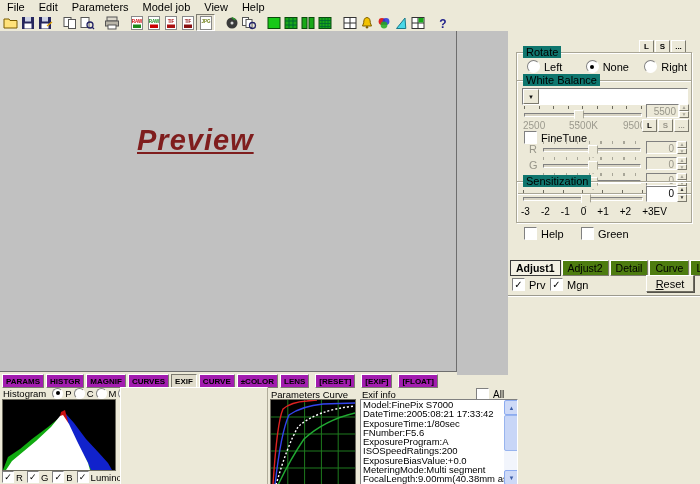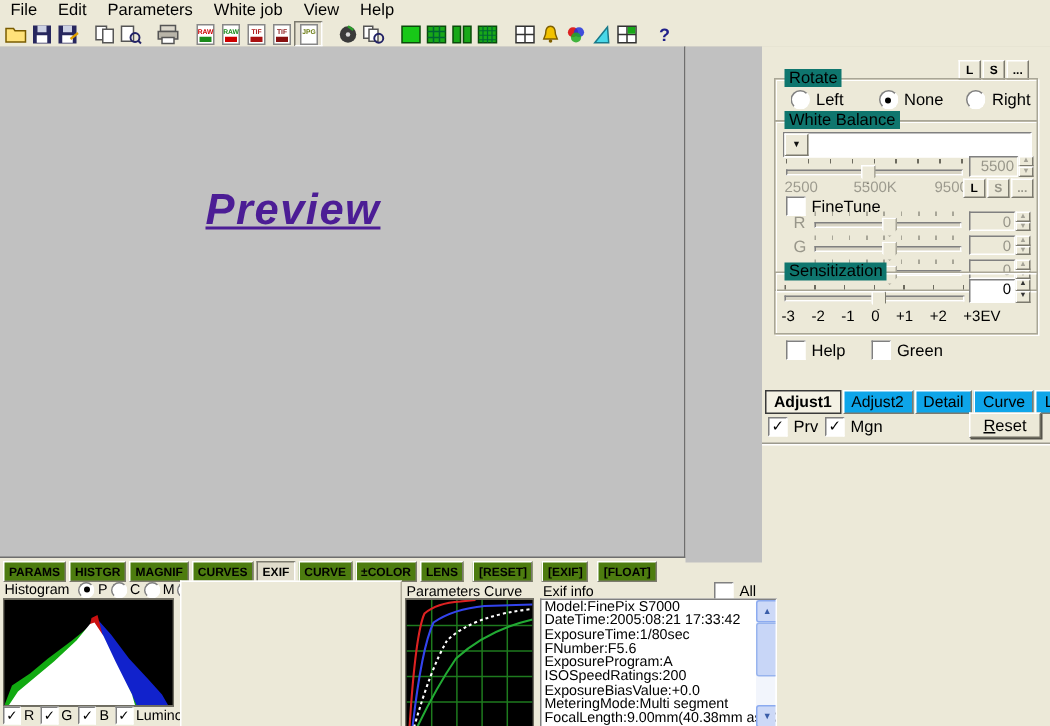--- a/index.html
+++ b/index.html
@@ -19,21 +19,21 @@
   .menu-item{padding:0 7px;font-size:11px;line-height:13px;white-space:nowrap}
   
   #toolbar{left:0;top:14px;width:700px;height:17px;display:flex;align-items:center;padding-left:2px;background:#ece9d8;border-bottom:1px solid #d8d4c4}
   .tool-btn{width:17px;height:15px;display:flex;align-items:center;justify-content:center;flex:none}
   .tool-btn svg{width:16px;height:14px;display:block}
   .tool-btn.gap{margin-right:8px}
   .tool-btn.pressed-btn{background:#e6e2d2;border:1px solid;border-color:#7c7a6e #ffffff #ffffff #7c7a6e}
   
   #canvas{left:0;top:31px;width:456px;height:340px;background:#c1c1c1;border-right:1px solid #6e6e6e;border-bottom:1px solid #6e6e6e}
   #canvas2{left:457px;top:31px;width:51px;height:344px;background:#c1c1c1}
-  #preview-label{position:absolute;left:137px;top:93px;font-size:29px;font-weight:bold;font-style:italic;color:#4c1d95;text-decoration:underline;letter-spacing:1px}
+  #preview-label{position:absolute;left:137px;top:93px;font-size:29px;font-weight:bold;font-style:italic;color:#7f1d1d;text-decoration:underline;letter-spacing:1px}
   
   #rpanel{left:508px;top:31px;width:192px;height:344px;background:#ece9d8}
   .mini-btn{width:13px;height:11px;display:inline-flex;align-items:center;justify-content:center;font-size:8px;font-weight:bold;line-height:1}
   .mini-gray{color:#98968a}
   .cb{width:11px;height:11px;background:#fff;border:1px solid;border-color:#808080 #fff #fff #808080;display:inline-flex;align-items:center;justify-content:center;font-size:10px;line-height:1;flex:none}
   .rd{width:11px;height:11px;border-radius:50%;background:#fff;border:1px solid;border-color:#808080 #fff #fff #808080;display:inline-flex;align-items:center;justify-content:center;flex:none}
   .rd.sel::after{content:"";width:4px;height:4px;background:#000;border-radius:50%}
   .lblrow{display:inline-flex;align-items:center;gap:4px;font-size:11px;white-space:nowrap}
   .slider{position:absolute}
   .ticks{position:absolute;left:0;top:0;right:0;height:3px;background:repeating-linear-gradient(90deg,#6c6a5e 0 1px,transparent 1px 14.6px)}
@@ -44,48 +44,48 @@
   .spinner{position:absolute;display:flex;font-size:10px}
   .spin-val{flex:1;text-align:right;padding:1px 2px 0 0;background:#fff;border:1px solid;border-color:#808080 #fff #fff #808080;line-height:11px}
   .spin-btns{width:10px;display:flex;flex-direction:column}
   .spin-btns div{flex:1;background:#ece9d8;border:1px solid;border-color:#fff #7c7a6e #7c7a6e #fff;font-size:5px;line-height:4px;text-align:center;color:#333}
   .spinner.disabled .spin-val{background:#ece9d8;color:#98968a}
   .spinner.disabled .spin-btns div{color:#a4a296}
   .dropdown{position:absolute;display:flex;background:#fff;border:1px solid;border-color:#808080 #fff #fff #808080}
   .dd-text{flex:1;padding:1px 0 0 3px;font-size:11px;font-weight:600;line-height:12px;white-space:nowrap}
   .dd-btn{width:14px;background:#ece9d8;border:1px solid;border-color:#fff #7c7a6e #7c7a6e #fff;display:flex;align-items:center;justify-content:center;font-size:6px;color:#111}
   .scale-lbl{position:absolute;font-size:10px;color:#9c9a8e;white-space:nowrap}
-  .atab{height:14px;padding:0 5px;font-size:10.5px;display:inline-flex;align-items:center;background:#0ea5e9;border:1px solid;border-color:#fff #7c7a6e #7c7a6e #fff;white-space:nowrap}
+  .atab{height:14px;padding:0 5px;font-size:10.5px;display:inline-flex;align-items:center;background:#4d7c0f;border:1px solid;border-color:#fff #7c7a6e #7c7a6e #fff;white-space:nowrap}
   .atab.active{border:1px solid #3a3a3a;font-weight:bold;background:#f4f1e4}
   .btn{display:inline-flex;align-items:center;justify-content:center;background:#ece9d8;border:1px solid;border-color:#fff #6e6c60 #6e6c60 #fff;box-shadow:1px 1px 0 #55534a;font-size:11px}
   .hgroove{border-top:1px solid #9c9a8e;border-bottom:1px solid #fff;height:0}
   
   #btabs{left:2px;top:374px;display:flex;gap:2px;align-items:flex-start}
-  .btab{height:12px;padding:0 3px;font-size:8px;font-weight:bold;display:inline-flex;align-items:center;background:#4d7c0f;border:1px solid;border-color:#fff #7c7a6e #7c7a6e #fff;white-space:nowrap;letter-spacing:0}
+  .btab{height:12px;padding:0 3px;font-size:8px;font-weight:bold;display:inline-flex;align-items:center;background:#a21caf;border:1px solid;border-color:#fff #7c7a6e #7c7a6e #fff;white-space:nowrap;letter-spacing:0}
   .btab.active{border-color:#7c7a6e #fff #fff #7c7a6e;background:#e0dccb}
   .sec-label{font-size:9.5px;white-space:nowrap}
   #hist-box{left:2px;top:399px;width:112px;height:70px;background:#000;border:1px solid #6e6c60}
   #pc-box{left:270px;top:399px;width:84px;height:85px;background:#000;border:1px solid #6e6c60}
   #exif-box{left:360px;top:399px;width:156px;height:85px;background:#fff;border:1px solid;border-color:#808080 #fff #fff #808080;overflow:hidden}
   .exif-line{font-size:9.5px;line-height:9.3px;white-space:nowrap;padding-left:2px}
   
   #exif-sb{position:absolute;right:0;top:0;width:13px;height:100%;background:#f2f5fc}
   .sb-btn{position:absolute;left:0;width:13px;height:13px;background:#cdd9f7;border:1px solid #8cabf0;border-radius:2px;color:#3a5da8;font-size:6px;display:flex;align-items:center;justify-content:center}
   #sb-thumb{position:absolute;left:0;top:15px;width:13px;height:34px;background:#c8d6f7;border:1px solid #98b4ee;border-radius:2px}
   #mid-panel{left:120px;top:387px;width:146px;height:96px;background:#ece9d8;border:1px solid;border-color:#fff #b0ac9a #b0ac9a #fff}
   .small-cb-row{display:inline-flex;align-items:center;gap:2px;font-size:9.5px;white-space:nowrap}
 </style>
 </head>
 <body>
 
 <div id="menubar" class="abs">
     <span class="menu-item">File</span>
     <span class="menu-item">Edit</span>
     <span class="menu-item">Parameters</span>
-    <span class="menu-item">White job</span>
+    <span class="menu-item">Model job</span>
     <span class="menu-item">View</span>
     <span class="menu-item">Help</span>
   </div>
 
 <div id="toolbar" class="abs">
     <div class="tool-btn">
       <svg viewBox="0 0 16 14">
         <path d="M1 12V3h5l1 1.5h7V12z" fill="#ffe27a" stroke="#7a5c00"></path>
       </svg>
     </div>

